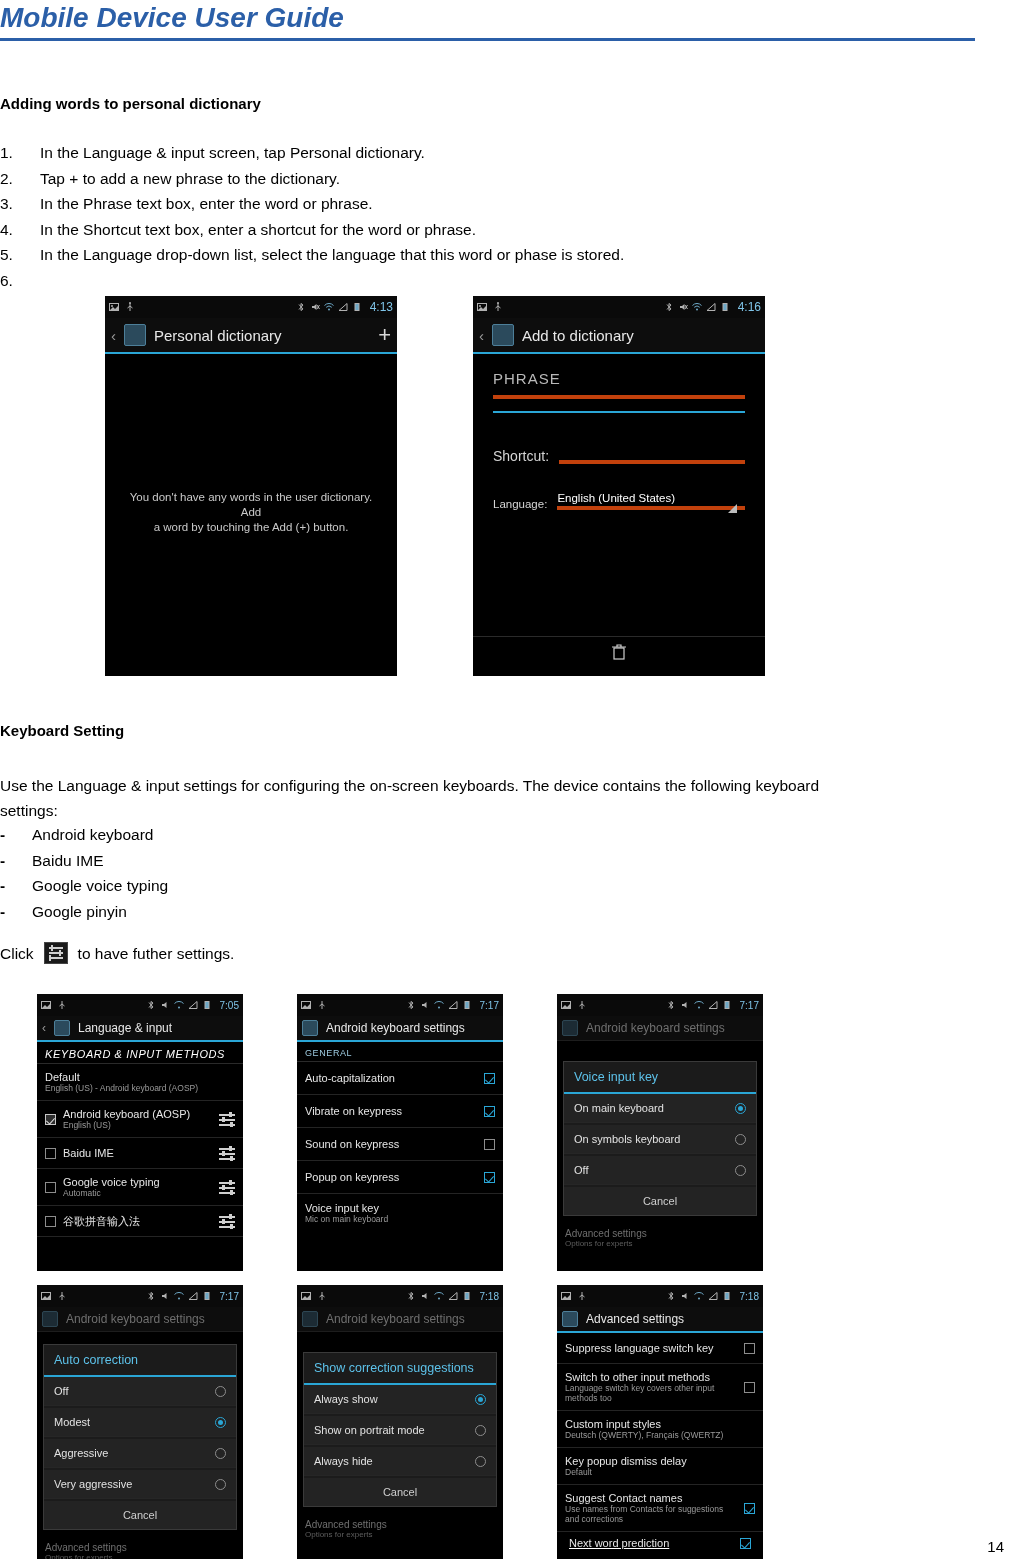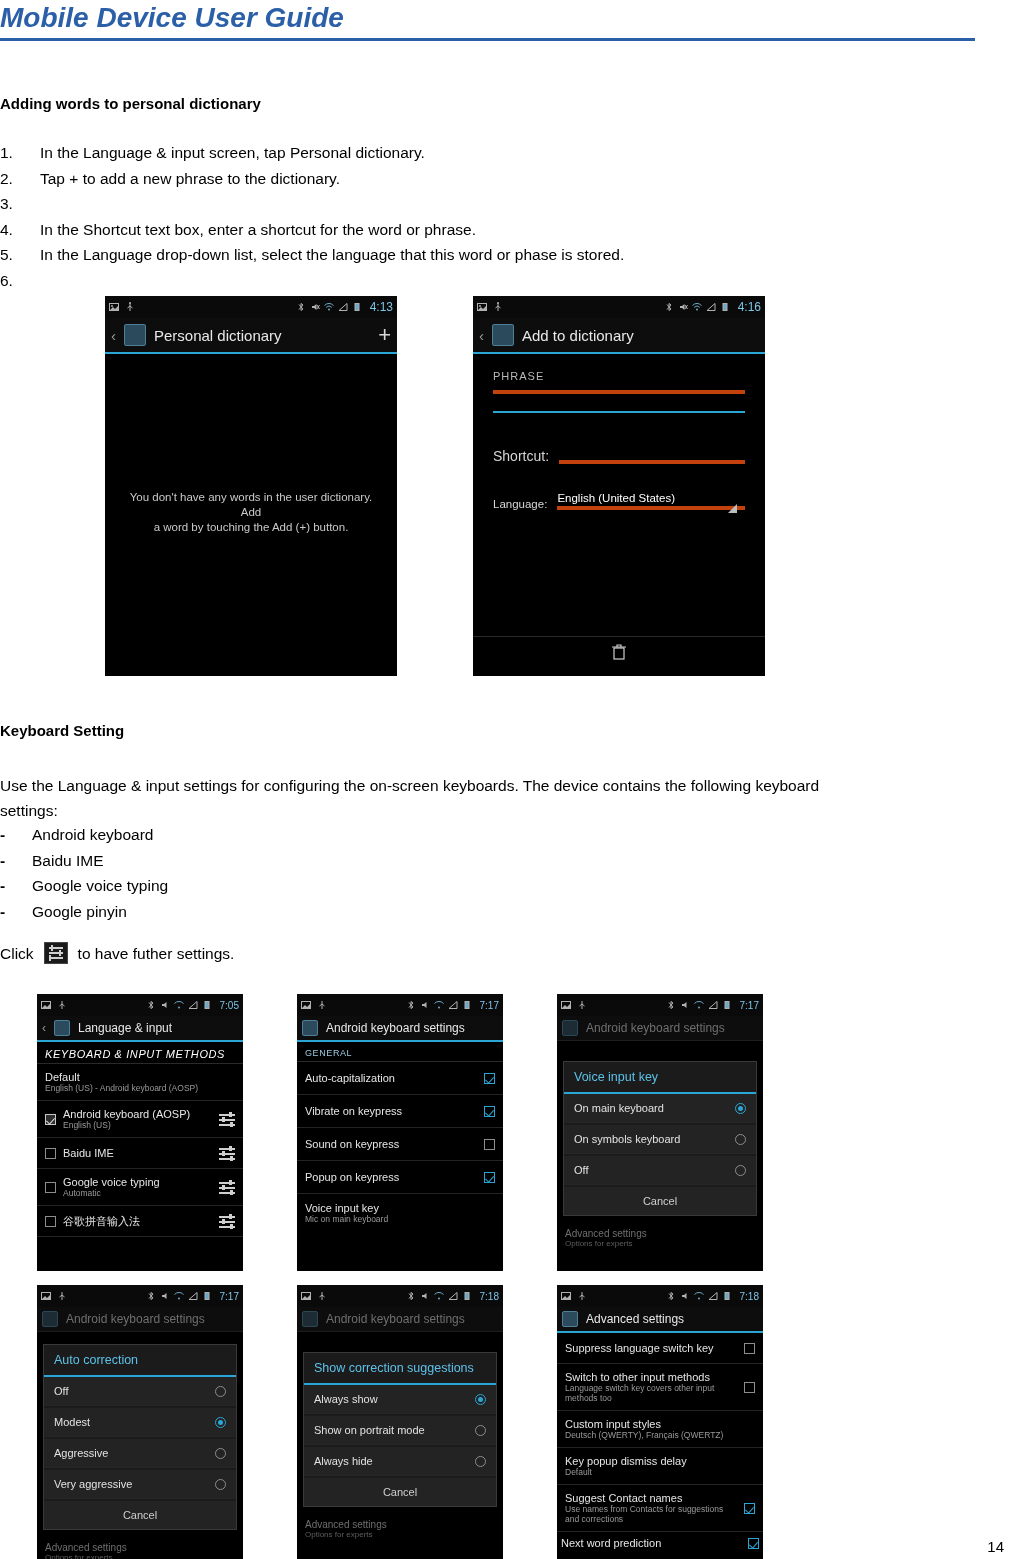--- a/index.html
+++ b/index.html
@@ -133,21 +133,21 @@
 
   .black-body { background:#000; width:100%; }
   .empty-msg {
     text-align:center;
     color:#c9c9c9;
     font-size:11.5px;
     line-height:15px;
     padding:0 18px;
   }
 
-  .field-label { color:#b9b9b9; font-size:11px; letter-spacing:1px; }
+  .field-label { color:#b9b9b9; font-size:15px; letter-spacing:1px; }
   .underline { border-bottom:4px solid #c2410c; }
   .underline.hl { border-bottom:2px solid #2aa6d6; }
 
   .list-row {
     display:flex; align-items:center; gap:7px;
     padding:7px 8px;
     border-bottom:1px solid #242424;
   }
   .lr-text { display:flex; flex-direction:column; }
   .lr-t { font-size:11px; color:#e6e6e6; }
@@ -262,20 +262,21 @@
     <div class="li">
         <span class="n">1.</span>
         <span>In the Language &amp; input screen, tap Personal dictionary.</span>
       </div>
     <div class="li">
         <span class="n">2.</span>
         <span>Tap + to add a new phrase to the dictionary.</span>
       </div>
     <div class="li">
         <span class="n">3.</span>
+        <span>In the Phrase text box, enter the word or phrase.</span>
       </div>
     <div class="li">
         <span class="n">4.</span>
         <span>In the Shortcut text box, enter a shortcut for the word or phrase.</span>
       </div>
     <div class="li">
         <span class="n">5.</span>
         <span>In the Language drop-down list, select the language that this word or phase is stored.</span>
       </div>
     <div class="li">
@@ -829,21 +830,21 @@
           <span class="lr-s">Default</span>
         </span>
       </div>
       <div class="list-row" style="padding:7px 8px;">
         <span class="lr-text">
           <span class="lr-t">Suggest Contact names</span>
           <span class="lr-s">Use names from Contacts for suggestions and corrections</span>
         </span>
         <span class="chk blue on" style="margin-left:auto;"></span>
       </div>
-      <div class="list-row" style="padding:5px 4px; border-bottom:none;">
+      <div class="list-row" style="padding:5px 12px; border-bottom:none;text-decoration:underline;">
         <span class="lr-t">Next word prediction</span>
         <span class="chk blue on" style="margin-left:auto;"></span>
       </div>
     </div>
   </div>
 
   <div class="page-num">14</div>
 </div>
 
 </body></html>

